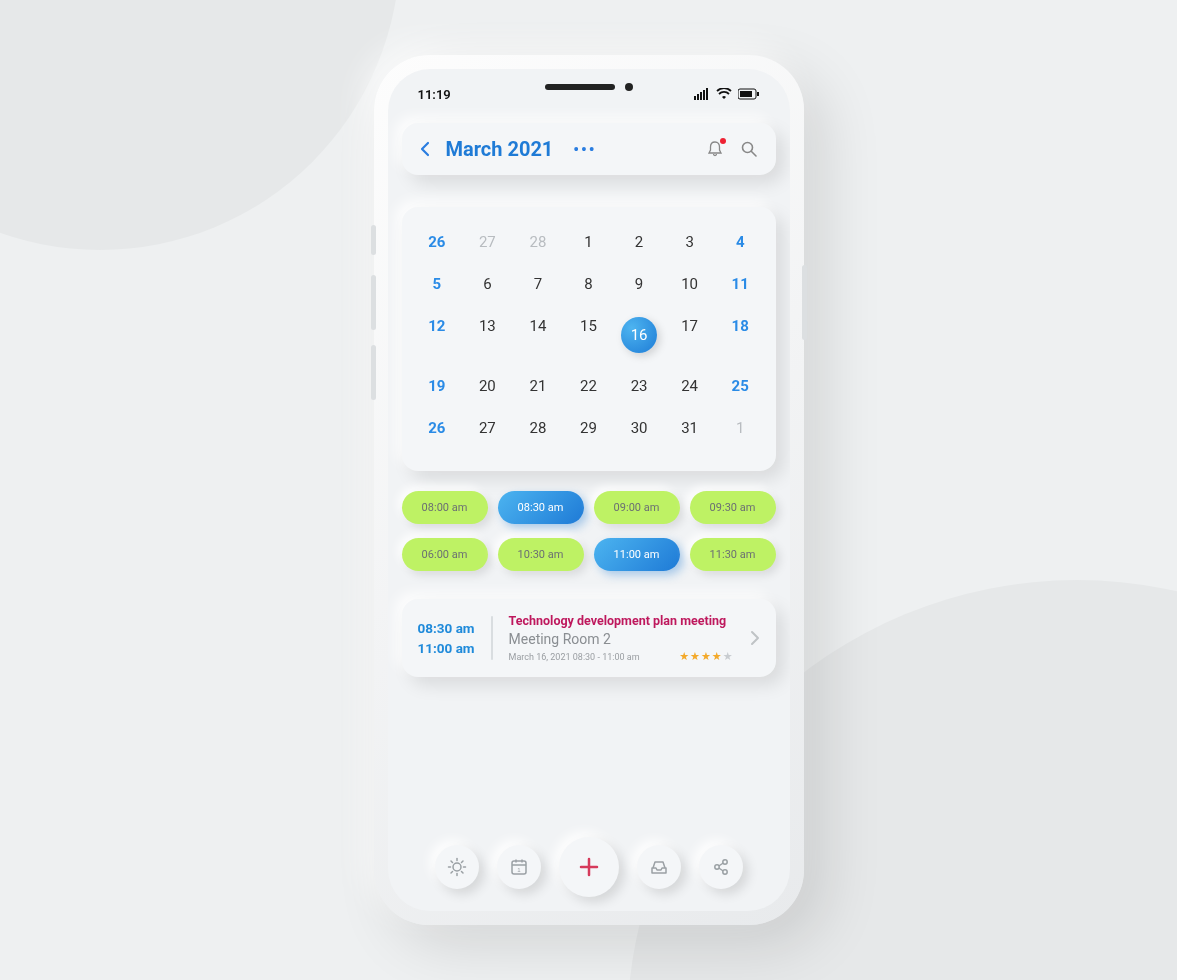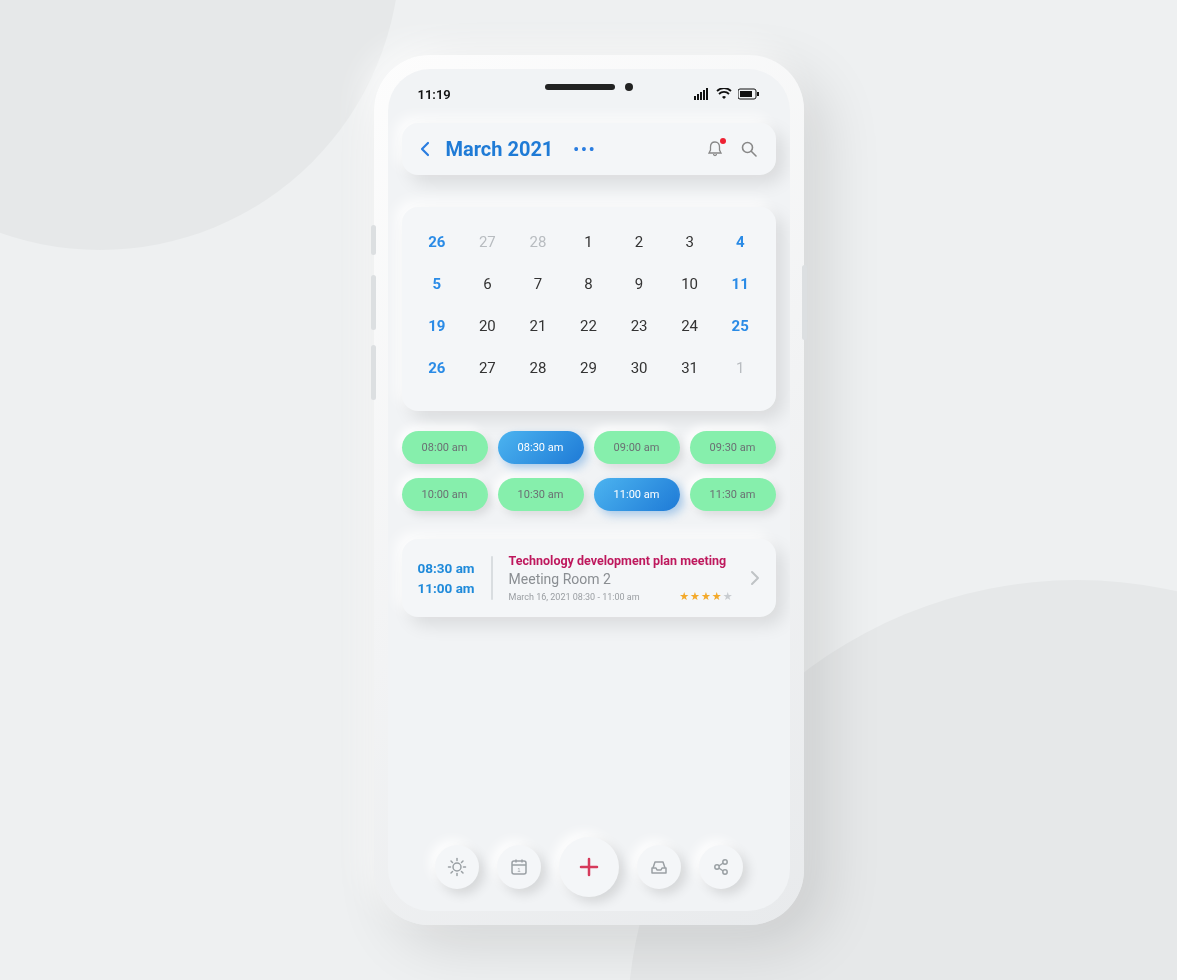--- a/index.html
+++ b/index.html
@@ -71,21 +71,21 @@
   .day.selected span {
     display:inline-flex; width:36px; height:36px; align-items:center; justify-content:center;
     background: radial-gradient(circle at 30% 30%, #4db4f0, #1e7cd6);
     color:#fff; border-radius:50%;
     box-shadow: 3px 3px 8px rgba(0,0,0,0.15);
   }
   
   .times { margin-top:20px; display:grid; grid-template-columns:repeat(4,1fr); gap:14px 10px; }
   .slot {
     border-radius:20px; padding:10px 0; text-align:center; font-size:11px; color:#6b6f73;
-    background:#86efac;
+    background:#bef264;
     box-shadow: 4px 4px 10px rgba(0,0,0,0.10), -4px -4px 10px rgba(255,255,255,0.9);
     cursor:pointer;
   }
   .slot.sel {
     background: linear-gradient(135deg,#4cb4f0,#1e7ad6);
     color:#fff; box-shadow: 4px 4px 10px rgba(30,120,210,0.35);
   }
   
   .event-card { margin-top:28px; padding:14px 16px; display:flex; align-items:center; gap:16px; }
   .event-times { color:#1f8ada; font-weight:700; font-size:13.5px; line-height:1.5; }
@@ -195,20 +195,29 @@
           <div class="date-row">
             <div class="day highlight">5</div>
             <div class="day ">6</div>
             <div class="day ">7</div>
             <div class="day ">8</div>
             <div class="day ">9</div>
             <div class="day ">10</div>
             <div class="day highlight">11</div>
           </div>
           <div class="date-row">
+            <div class="day highlight">12</div>
+            <div class="day ">13</div>
+            <div class="day ">14</div>
+            <div class="day ">15</div>
+            <div class="day selected"><span>16</span></div>
+            <div class="day ">17</div>
+            <div class="day highlight">18</div>
+          </div>
+          <div class="date-row">
             <div class="day highlight">19</div>
             <div class="day ">20</div>
             <div class="day ">21</div>
             <div class="day ">22</div>
             <div class="day ">23</div>
             <div class="day ">24</div>
             <div class="day highlight">25</div>
           </div>
           <div class="date-row">
             <div class="day highlight">26</div>
@@ -220,21 +229,21 @@
             <div class="day muted">1</div>
           </div>
         </div>
     </div>
 
     <div class="times" id="times">
         <div class="slot">08:00 am</div>
         <div class="slot sel">08:30 am</div>
         <div class="slot">09:00 am</div>
         <div class="slot">09:30 am</div>
-        <div class="slot">10:00 am</div>
+        <div class="slot">06:00 am</div>
         <div class="slot">10:30 am</div>
         <div class="slot sel">11:00 am</div>
         <div class="slot">11:30 am</div>
       </div>
 
     <div class="card event-card">
       <div class="event-times">
         <div>08:30 am</div>
         <div>11:00 am</div>
       </div>

